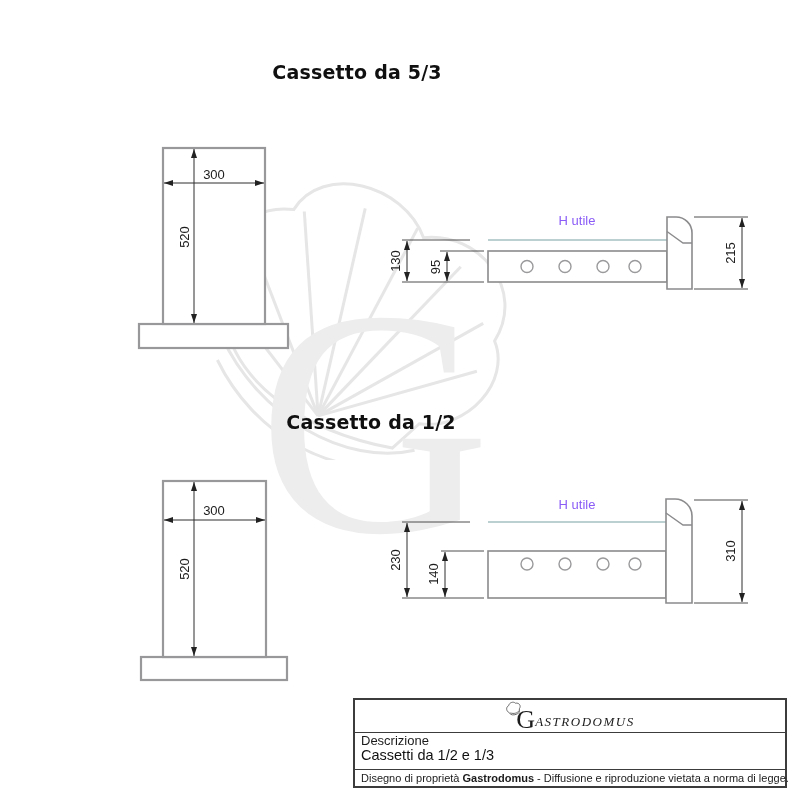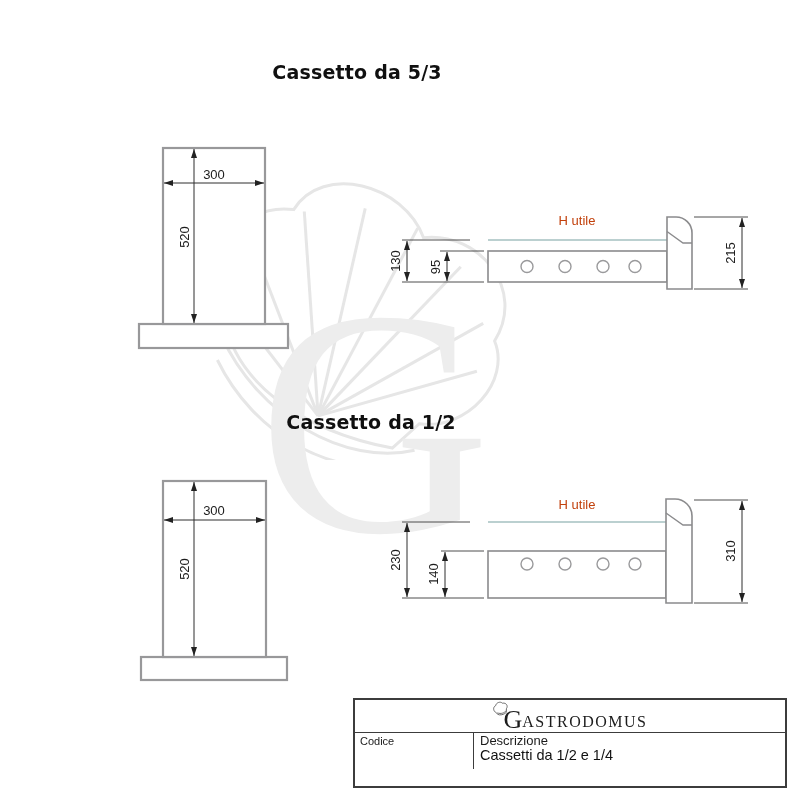--- a/index.html
+++ b/index.html
@@ -23,35 +23,35 @@
     width:170px;text-align:center;
     font-family:"DejaVu Sans","Liberation Sans",sans-serif;
     font-weight:bold;font-size:19px;color:#101010;letter-spacing:0.2px;
   }
   .dim-label{
     width:40px;height:14px;line-height:14px;text-align:center;
     font-size:13px;color:#1c1c1c;
   }
   .dim-label.v{transform:rotate(-90deg);}
   .hutile-label{
-    width:80px;text-align:center;font-size:13px;color:#c2410c;
+    width:80px;text-align:center;font-size:13px;color:#8b5cf6;
   }
   
   .titleblock{
     position:absolute;left:353px;top:698px;width:434px;height:90px;z-index:3;
     border:2px solid #3c3c3c;box-sizing:border-box;background:#fff;
     display:flex;flex-direction:column;color:#1b1b1b;
   }
   .tb-logo-row{
     height:32px;flex:0 0 32px;display:flex;align-items:center;justify-content:center;
   }
   .logo{display:flex;align-items:flex-end;font-family:"Liberation Serif",serif;color:#1c1c1c;}
   .logo-hat{margin-bottom:14px;margin-right:-7px;}
   .logo-g{font-size:26px;line-height:22px;}
-  .logo-rest{font-size:16px;line-height:19px;letter-spacing:1.5px;}
+  .logo-rest{font-size:13px;line-height:19px;letter-spacing:1.5px;font-style:italic;}
   .tb-mid-row{
     flex:0 0 37px;height:37px;border-top:1px solid #3c3c3c;display:flex;box-sizing:border-box;
   }
   .tb-cell-codice{
     flex:0 0 119px;border-right:1px solid #3c3c3c;box-sizing:border-box;
     font-size:11px;padding:2px 0 0 5px;
   }
   .tb-cell-desc{flex:1;padding:2px 0 0 6px;}
   .tb-desc-label{font-size:13px;line-height:12px;}
   .tb-desc-value{font-size:14.5px;line-height:16px;color:#111;}
@@ -182,23 +182,23 @@
           <g transform="rotate(-12 10 9)" fill="#fff" stroke="#666" stroke-width="1">
             <path d="M4,12 C1,10 1,5 5,4 C6,1 11,0 13,3 C17,3 19,7 16,10 L15,14 C12,16 7,16 5,14 Z"></path>
             <path d="M5,12.5 C9,14.5 12,14.5 15.5,12" fill="none"></path>
           </g>
         </svg>
         <span class="logo-g">G</span>
           <span class="logo-rest">ASTRODOMUS</span>
       </div>
     </div>
     <div class="tb-mid-row">
-      <div class="tb-cell-codice">
-        <span>Codice</span>
-      </div>
       <div class="tb-cell-desc">
         <div class="tb-desc-label">Descrizione</div>
-        <div class="tb-desc-value">Cassetti da 1/2 e 1/4</div>
+        <div class="tb-desc-value">Cassetti da 1/2 e 1/3</div>
       </div>
     </div>
+    <div class="tb-bottom-row">
+      <span><span>Disegno di proprietà </span><b>Gastrodomus</b><span> - Diffusione e riproduzione vietata a norma di legge.</span></span>
+    </div>
   </div>
 
 </div>
 
 </body></html>

